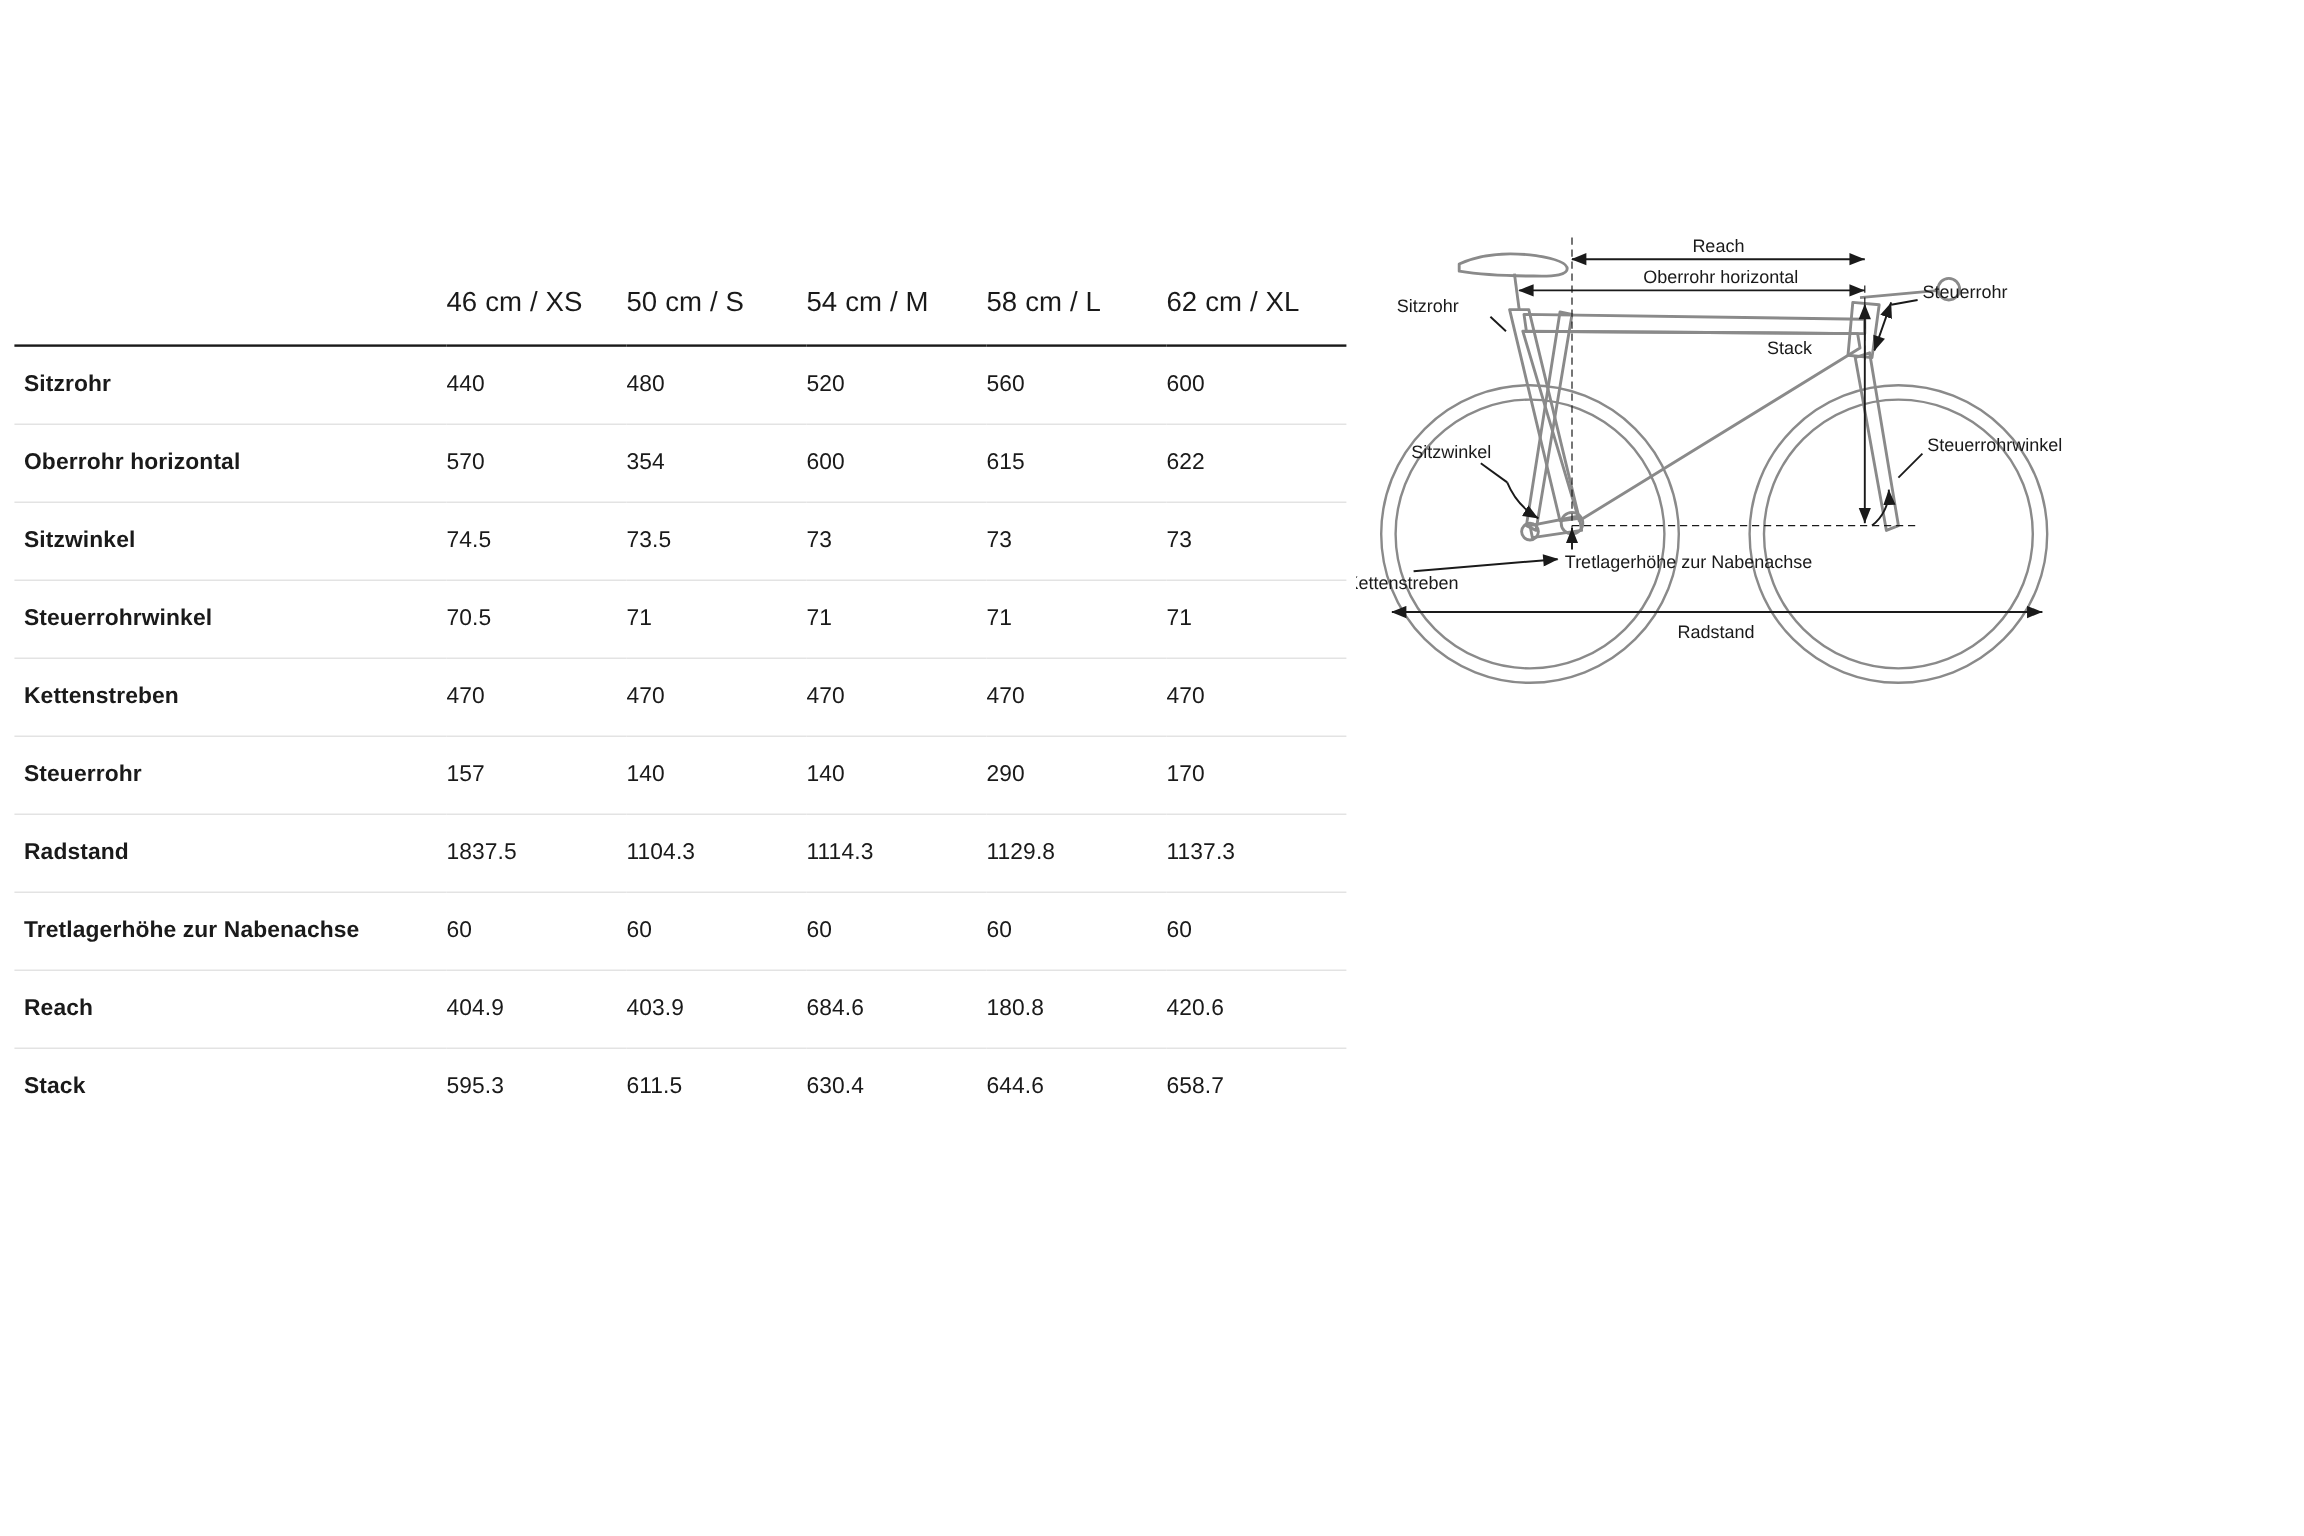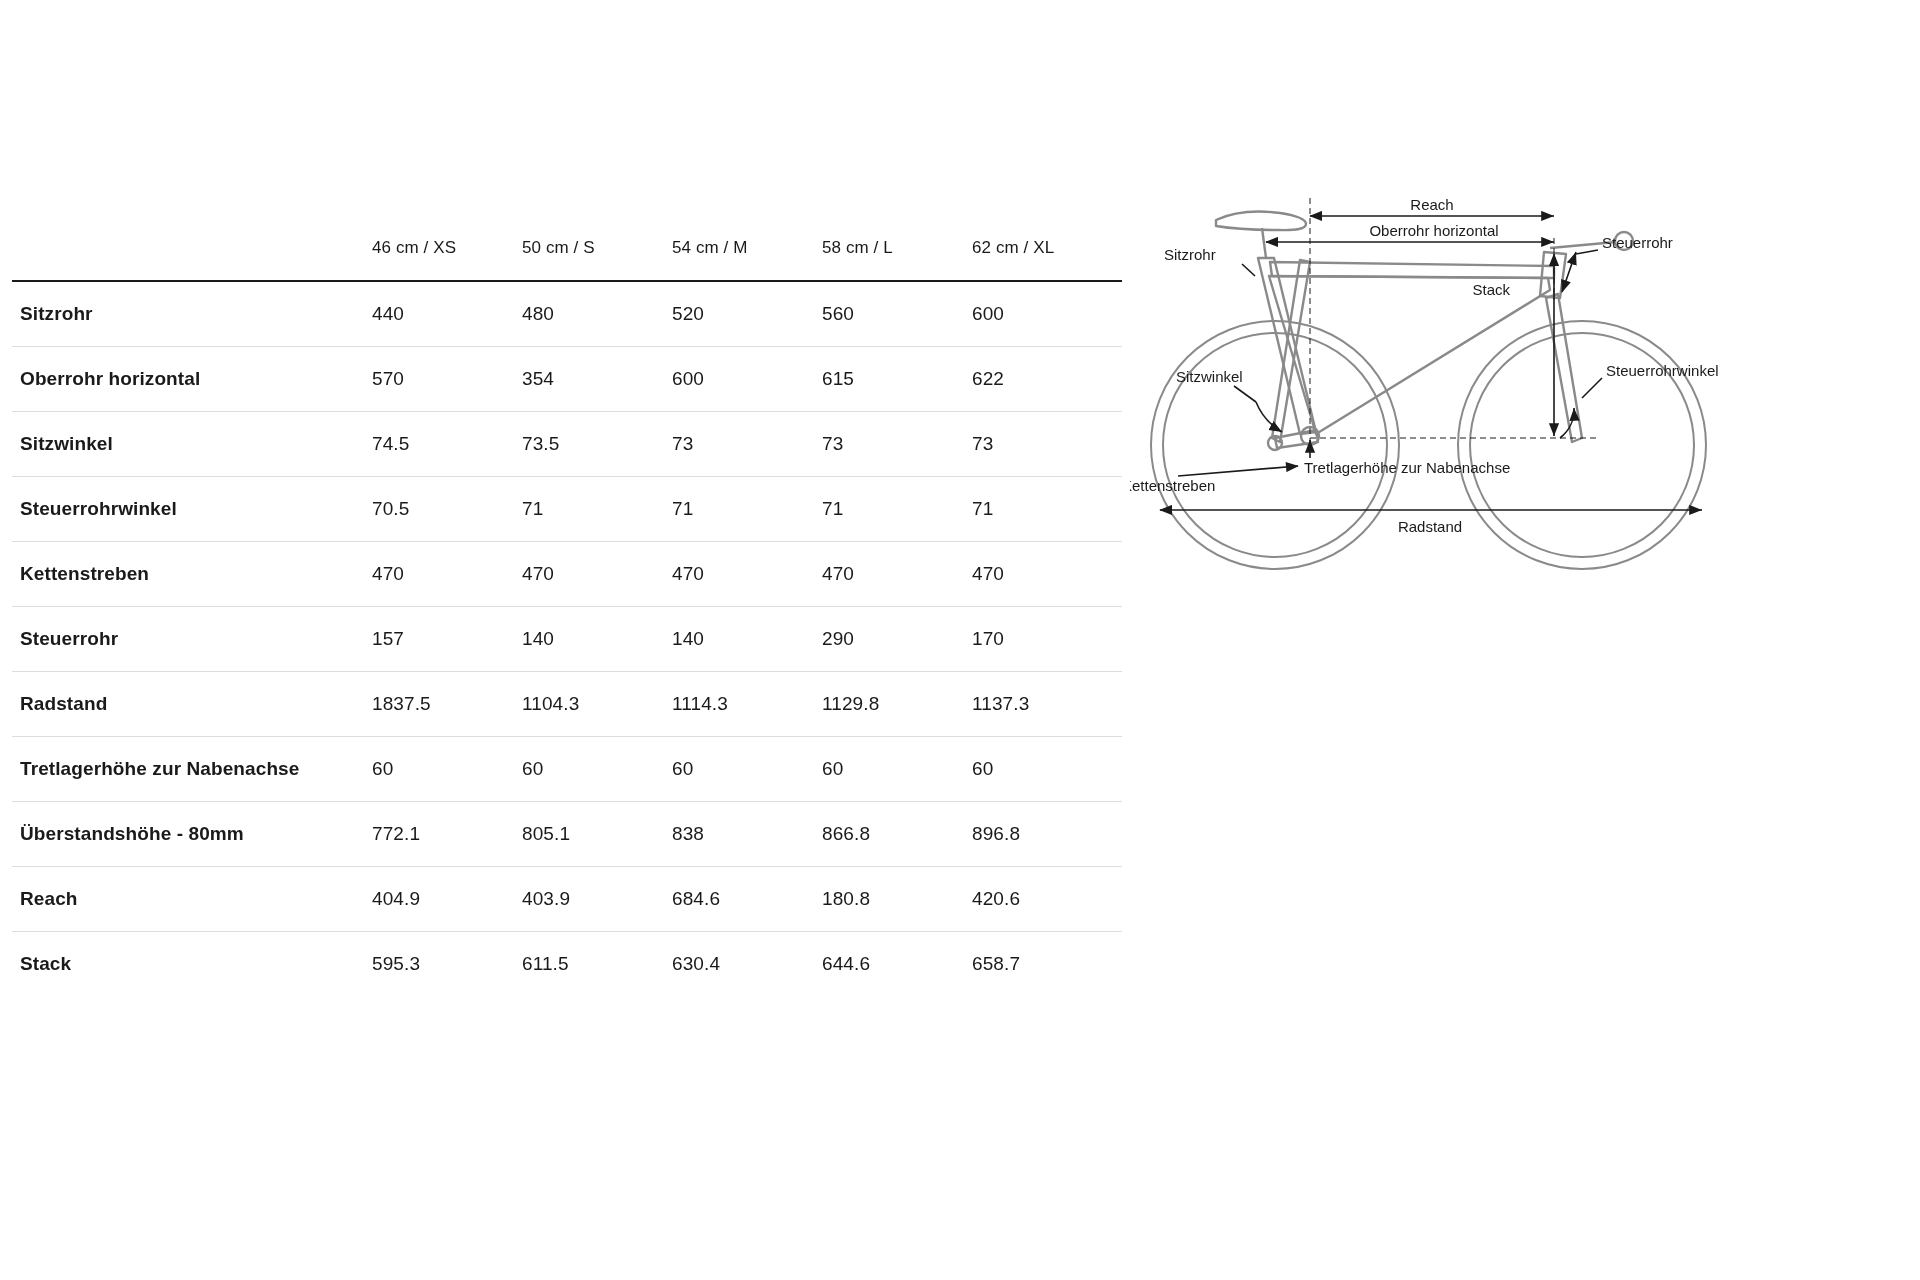--- a/index.html
+++ b/index.html
@@ -30,21 +30,21 @@
   table.geo {
     border-collapse: collapse;
     width: 1110px;
     table-layout: fixed;
   }
   table.geo col.label-col { width: 360px; }
   table.geo col.size-col  { width: 150px; }
 
   table.geo thead th {
     font-weight: normal;
-    font-size: 17px;
+    font-size: 23px;
     color: #1a1a1a;
     text-align: left;
     padding: 0 0 22px 0;
     vertical-align: bottom;
     letter-spacing: 0.1px;
   }
   table.geo thead th.first { padding-left: 8px; }
   table.geo thead tr {
     border-bottom: 2px solid #1a1a1a;
   }
@@ -161,28 +161,20 @@
           <td>1129.8</td>
           <td>1137.3</td>
         </tr>
         <tr>
           <td class="row-label">Tretlagerhöhe zur Nabenachse</td>
           <td>60</td>
           <td>60</td>
           <td>60</td>
           <td>60</td>
           <td>60</td>
-        </tr>
-        <tr>
-          <td class="row-label">Überstandshöhe - 80mm</td>
-          <td>772.1</td>
-          <td>805.1</td>
-          <td>838</td>
-          <td>866.8</td>
-          <td>896.8</td>
         </tr>
         <tr>
           <td class="row-label">Reach</td>
           <td>404.9</td>
           <td>403.9</td>
           <td>684.6</td>
           <td>180.8</td>
           <td>420.6</td>
         </tr>
         <tr>

